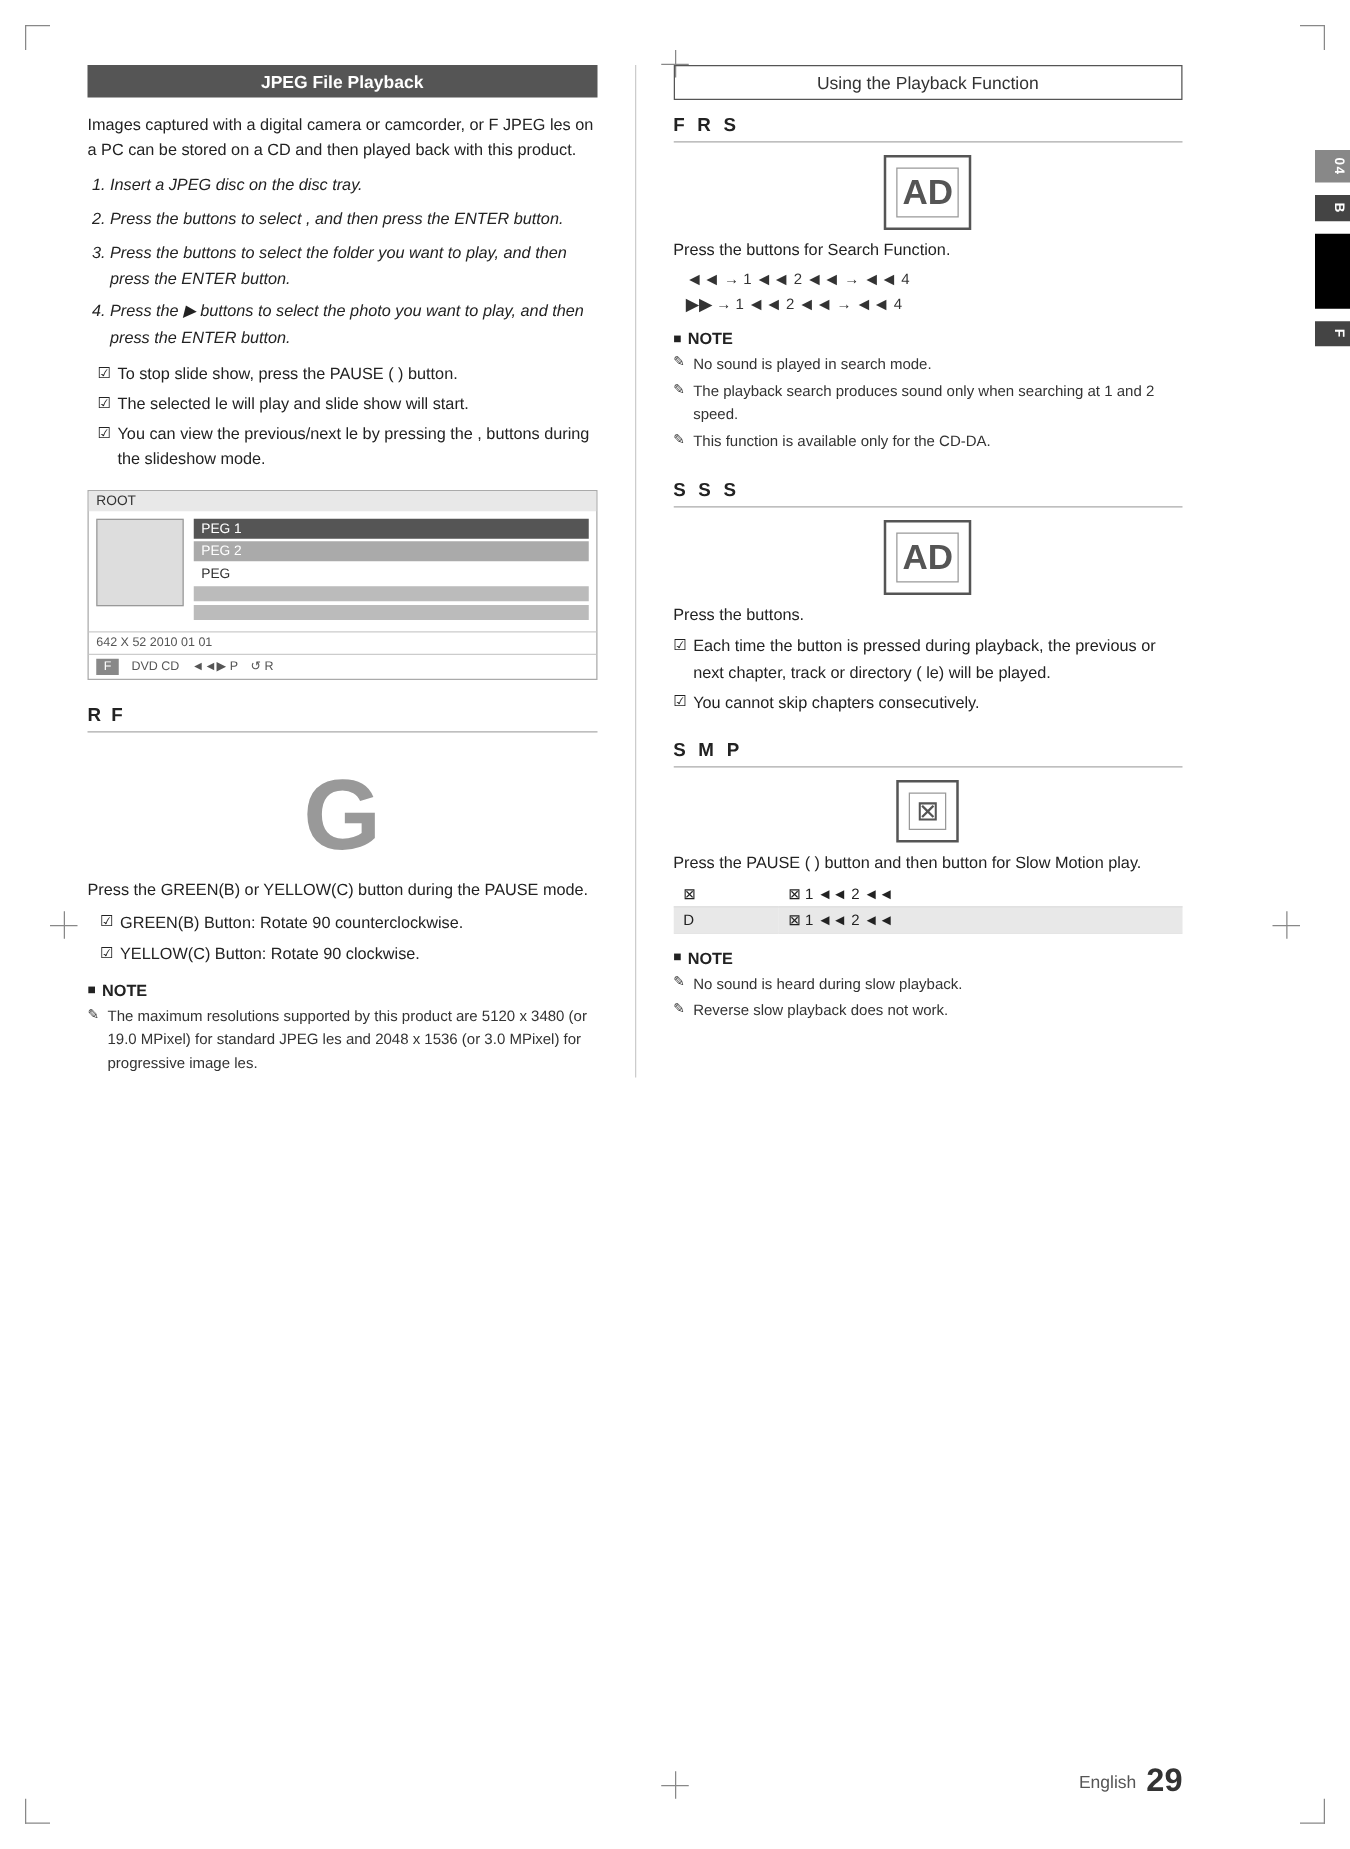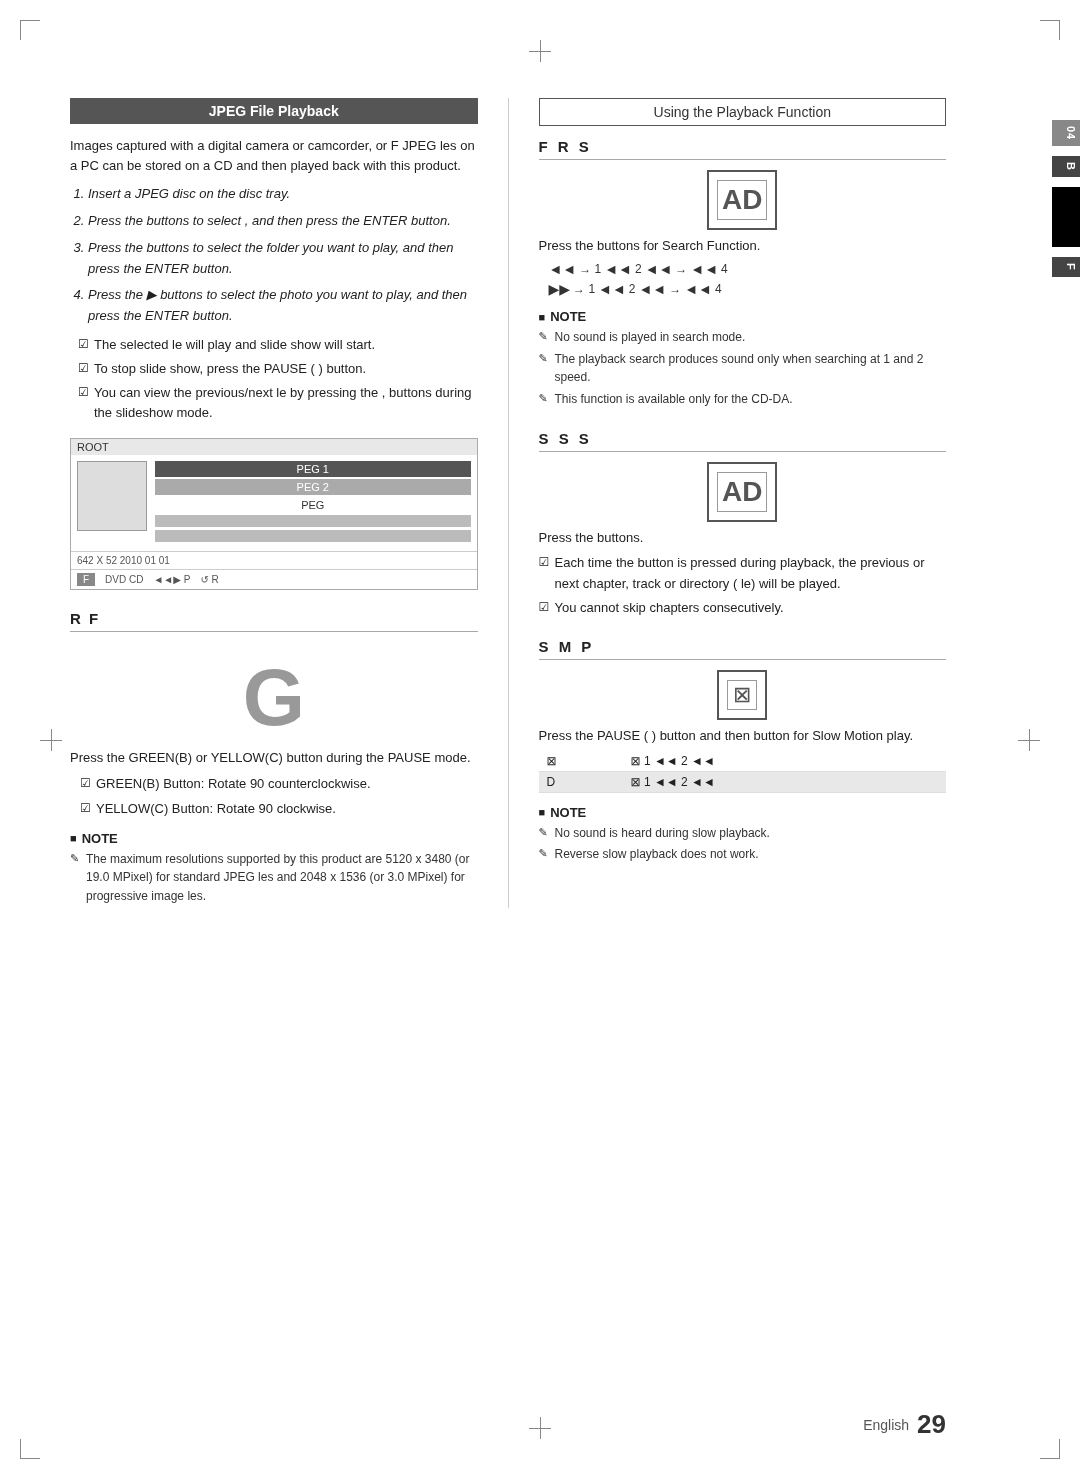--- a/index.html
+++ b/index.html
@@ -11,21 +11,21 @@
       font-size: 14px;
       color: #222;
       position: relative;
       overflow: hidden;
     }
 
     .page-container {
       width: 1016px;
       height: 1479px;
       position: relative;
-      padding: 88px 70px 60px 70px;
+      padding: 42px 70px 60px 70px;
     }
 
     
     .corner-mark {
       position: absolute;
       width: 20px;
       height: 20px;
       border-color: #888;
       border-style: solid;
     }
@@ -152,21 +152,20 @@
     }
     .file-thumbnail {
       width: 70px;
       height: 70px;
       border: 1px solid #999;
       background: #ddd;
       flex-shrink: 0;
     }
     .file-list {
       flex: 1;
-      text-align: center;
     }
     .file-item {
       padding: 2px 6px;
       font-size: 11px;
       color: #333;
       margin-bottom: 2px;
     }
     .file-item.selected {
       background: #555;
       color: #fff;
@@ -452,22 +451,22 @@
       <div class="body-text">Images captured with a digital camera or camcorder, or F JPEG les on a PC can be stored on a CD and then played back with this product.</div>
 
       <ol class="numbered-list">
         <li>Insert a JPEG disc on the disc tray.</li>
         <li>Press the      buttons to select       , and then press the ENTER  button.</li>
         <li>Press the      buttons to select the folder you want to play, and then press the ENTER  button.</li>
         <li>Press the  ▶ buttons to select the photo you want to play, and then press the ENTER  button.</li>
       </ol>
 
       <div style="margin-top:8px; margin-left:8px;">
+        <div class="bullet-item">To stop slide show, press the PAUSE (  ) button.</div>
         <div class="bullet-item">The selected  le will play and slide show will start.</div>
-        <div class="bullet-item">To stop slide show, press the PAUSE (  ) button.</div>
         <div class="bullet-item">You can view the previous/next   le by pressing the  ,    buttons during the slideshow mode.</div>
       </div>
 
       <div class="file-browser">
         <div class="file-browser-root">ROOT</div>
         <div class="file-browser-body">
           <div class="file-thumbnail"></div>
           <div class="file-list">
             <div class="file-item selected">PEG 1</div>
             <div class="file-item highlight">PEG 2</div>

